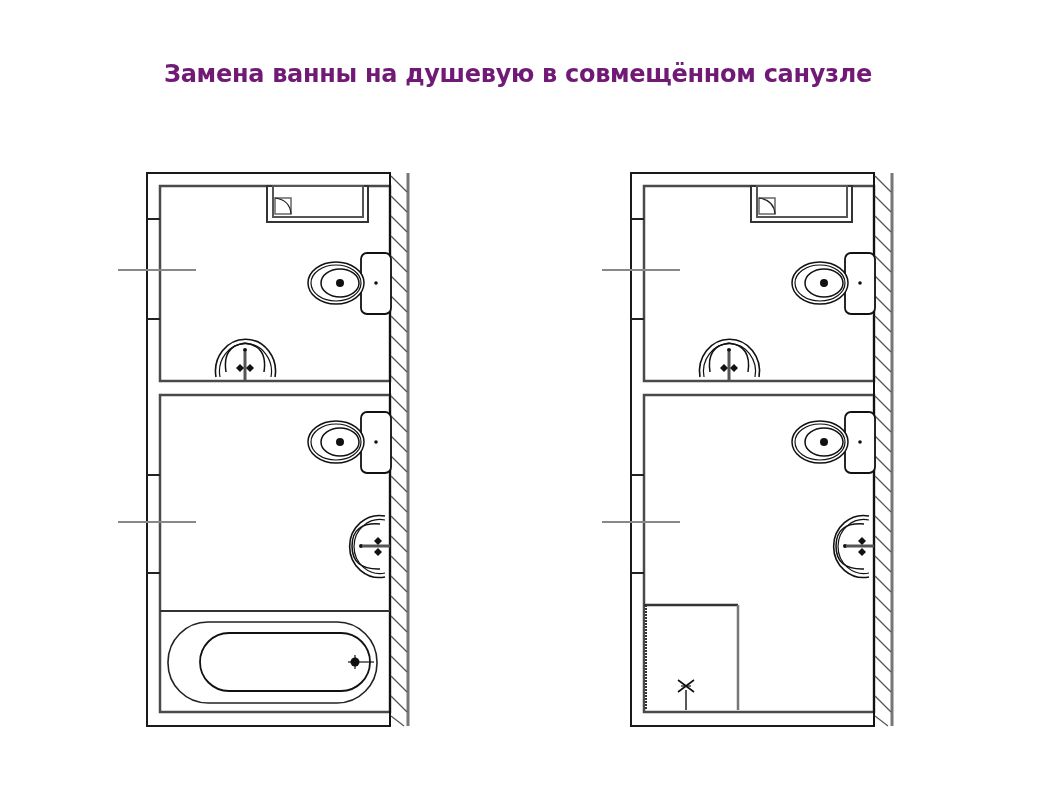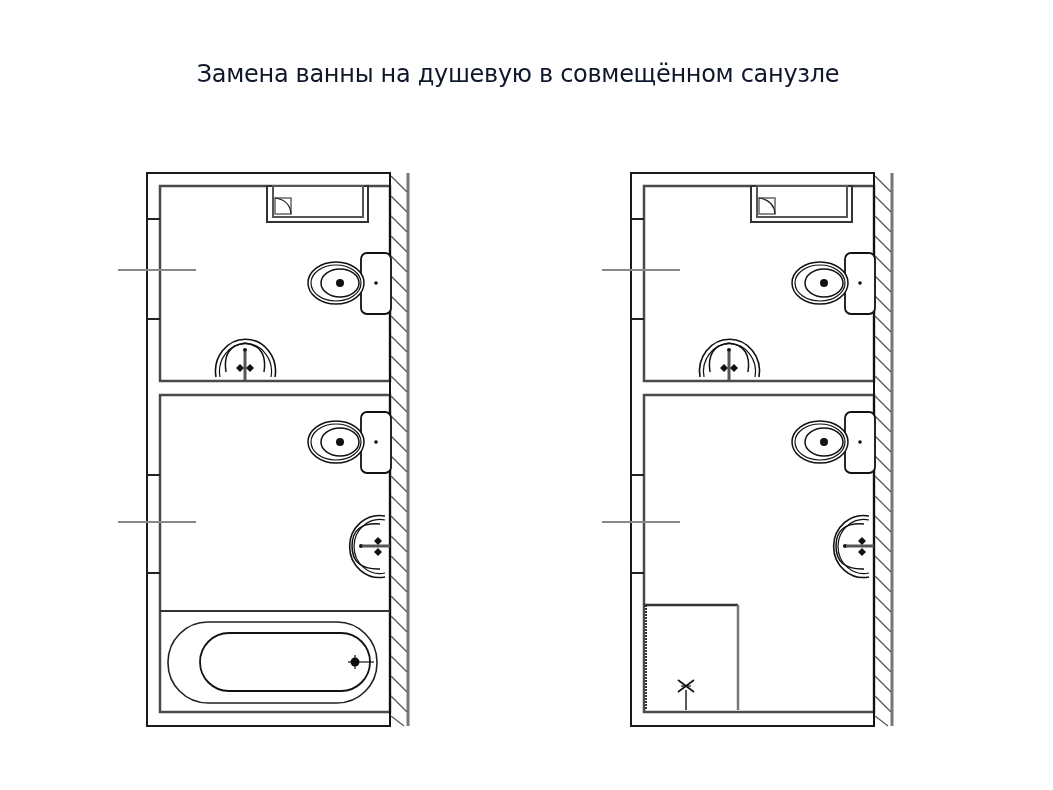--- a/index.html
+++ b/index.html
@@ -1,19 +1,19 @@
 <!DOCTYPE html>
 <html><head>
 <meta charset="utf-8">
 <style>
   html, body { margin:0; padding:0; background:#ffffff; }
   body { width:1053px; height:790px; position:relative; overflow:hidden; font-family:"DejaVu Sans", sans-serif; }
   .title {
     position:absolute; left:0; top:60px; width:1036px; text-align:center;
-    font-family:"DejaVu Sans", sans-serif; font-size:24px; font-weight:400; color:#0f172a;
+    font-family:"DejaVu Sans", sans-serif; font-size:24px; font-weight:700; color:#701a75;
     letter-spacing:-0.3px;
   }
   .plan { position:absolute; top:0; left:0; }
 </style>
 </head>
 <body>
 
 <div class="title">Замена ванны на душевую в совмещённом санузле</div>
 
 <svg class="plan" width="1053" height="790" viewBox="0 0 1053 790" xmlns="http://www.w3.org/2000/svg">

